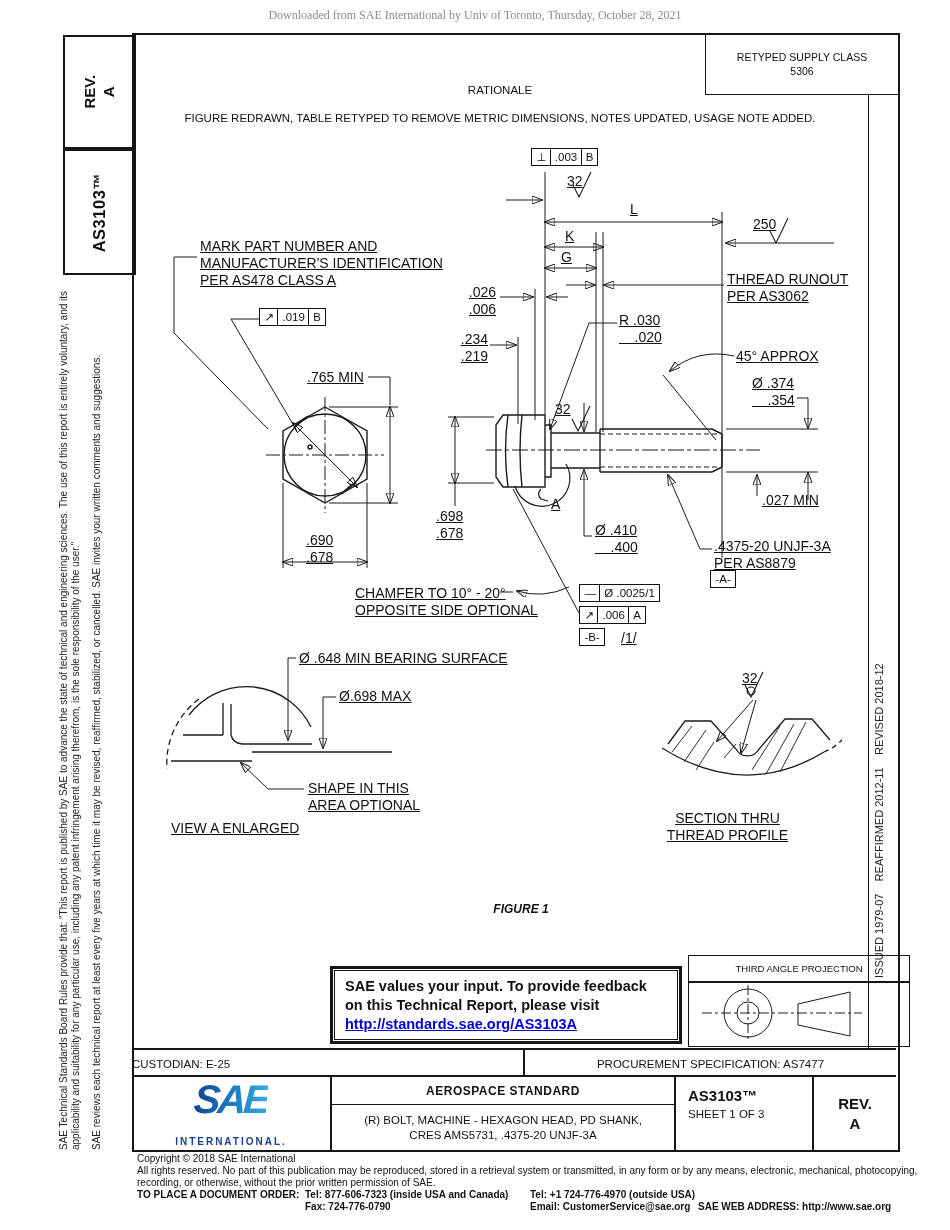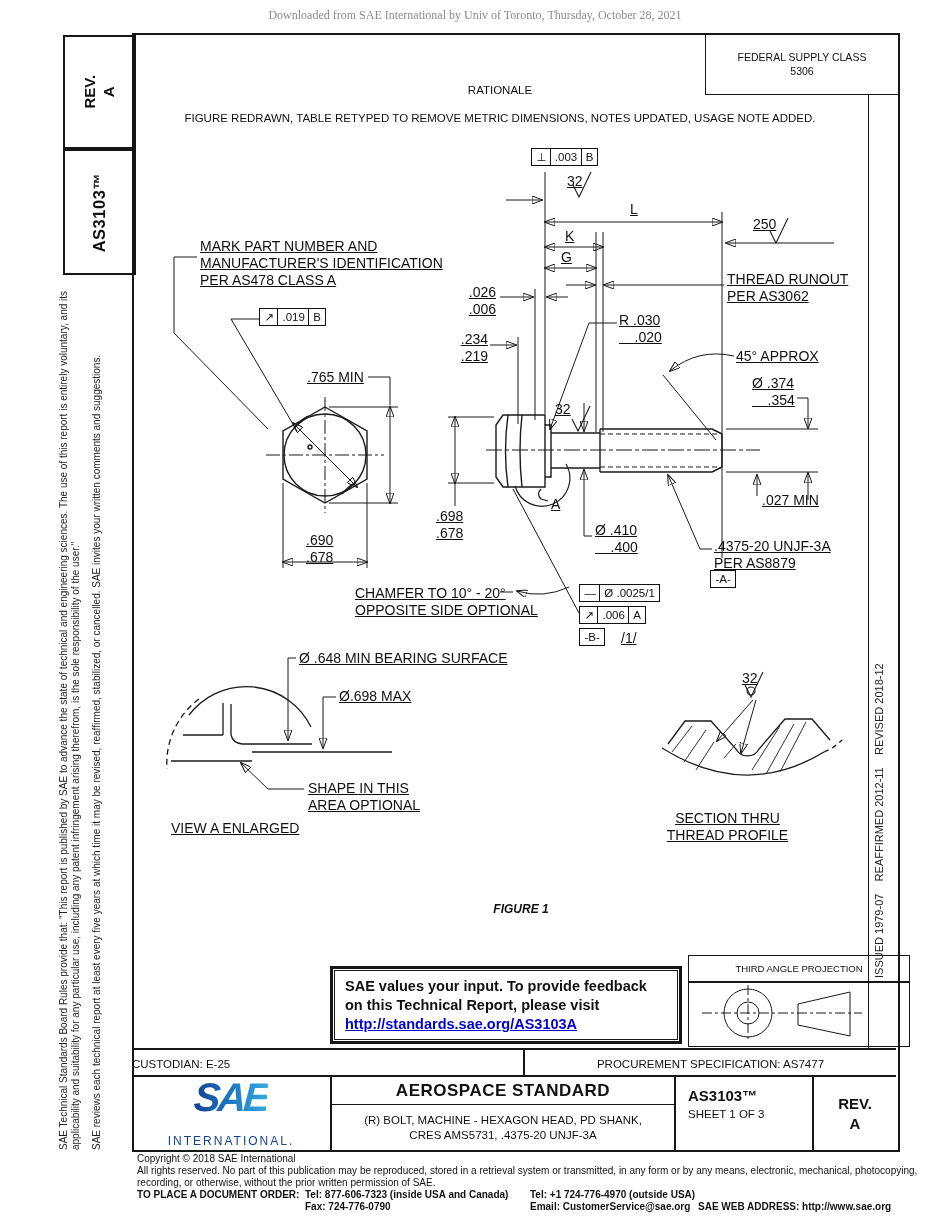--- a/index.html
+++ b/index.html
@@ -30,23 +30,23 @@
   .fbinner{position:absolute;left:1px;top:1px;right:1px;bottom:1px;border:1px solid #161616;padding:6px 10px;font-size:14.5px;font-weight:bold;line-height:1.32;}
   .fblink{color:#0000d6;text-decoration:underline;}
   .projbox{left:688px;top:955px;width:180px;height:90px;border:1.6px solid #161616;padding-left:40px;}
   .projtitle{position:absolute;left:0;top:0;width:100%;height:25px;border-bottom:2.5px solid #161616;display:flex;align-items:center;justify-content:center;font-size:9.5px;}
   .custrow{left:132px;top:1048px;width:764px;height:27px;border-top:2px solid #161616;display:flex;}
   .custcell{width:391px;display:flex;align-items:center;font-size:11.5px;box-sizing:border-box;}
   .proccell{flex:1;border-left:2px solid #161616;display:flex;align-items:center;justify-content:center;font-size:11.5px;}
   .tblock{left:132px;top:1075px;width:764px;height:73px;border-top:2px solid #161616;display:flex;}
   .logocell{width:198px;border-right:2px solid #161616;display:flex;flex-direction:column;align-items:center;justify-content:center;}
   .logotxt{font-size:40px;font-weight:900;font-style:italic;letter-spacing:-3px;line-height:.9;background:linear-gradient(90deg,#15418f,#1d7ec6 55%,#35a8e0);-webkit-background-clip:text;background-clip:text;color:transparent;transform:skewX(-4deg);}
-  .logosub{font-size:12px;font-weight:normal;letter-spacing:2px;color:#15418f;margin-top:19px;}
+  .logosub{font-size:10px;font-weight:bold;letter-spacing:2px;color:#15418f;margin-top:19px;}
   .centcell{width:342px;border-right:2px solid #161616;display:flex;flex-direction:column;}
-  .ashead{height:27px;border-bottom:1.6px solid #161616;display:flex;align-items:center;justify-content:center;font-weight:bold;font-size:17px;letter-spacing:.5px;}
+  .ashead{height:27px;border-bottom:1.6px solid #161616;display:flex;align-items:center;justify-content:center;font-weight:bold;font-size:12px;letter-spacing:.5px;}
   .astitle{flex:1;display:flex;flex-direction:column;align-items:center;justify-content:center;font-size:11.5px;line-height:1.3;text-align:center;white-space:pre-line;}
   .numcell{width:138px;border-right:2px solid #161616;padding:10px 0 0 12px;box-sizing:border-box;}
   .numcell .docnum{font-weight:bold;font-size:15px;}
   .numcell .sheet{font-size:11.5px;margin-top:4px;}
   .revcell{flex:1;display:flex;flex-direction:column;align-items:center;justify-content:center;font-weight:bold;font-size:15px;line-height:1.3;}
   .foot{font-size:10px;color:#111;}
   .footb{font-weight:bold;}
 </style>
 </head>
 <body>
@@ -67,21 +67,21 @@
   </div>
 
   <div class="abs discl">
     <p>SAE Technical Standards Board Rules provide that: "This report is published by SAE to advance the state of technical and engineering sciences. The use of this report is entirely voluntary, and its applicability and suitability for any particular use, including any patent infringement arising therefrom, is the sole responsibility of the user."</p>
     <p>SAE reviews each technical report at least every five years at which time it may be revised, reaffirmed, stabilized, or cancelled. SAE invites your written comments and suggestions.</p>
   </div>
 
   <div class="abs issued">ISSUED 1979-07    REAFFIRMED 2012-11    REVISED 2018-12</div>
 
   <div class="abs fscbox">
-    <div>FEDERAL SUPPLY CLASS</div>
+    <div>RETYPED SUPPLY CLASS</div>
     <div>5306</div>
   </div>
 
   <div class="abs rattext">FIGURE REDRAWN, TABLE RETYPED TO REMOVE METRIC DIMENSIONS, NOTES UPDATED, USAGE NOTE ADDED.</div>
   <div class="abs rationale">RATIONALE</div>
 
   <svg class="abs geom" width="950" height="1230" viewBox="0 0 950 1230">
     <defs>
       <marker id="ar" orient="auto-start-reverse" markerWidth="11" markerHeight="8" refX="10" refY="4">
         <path d="M0,0 L11,4 L0,8 z" fill="#1a1a1a" stroke="none"></path>

